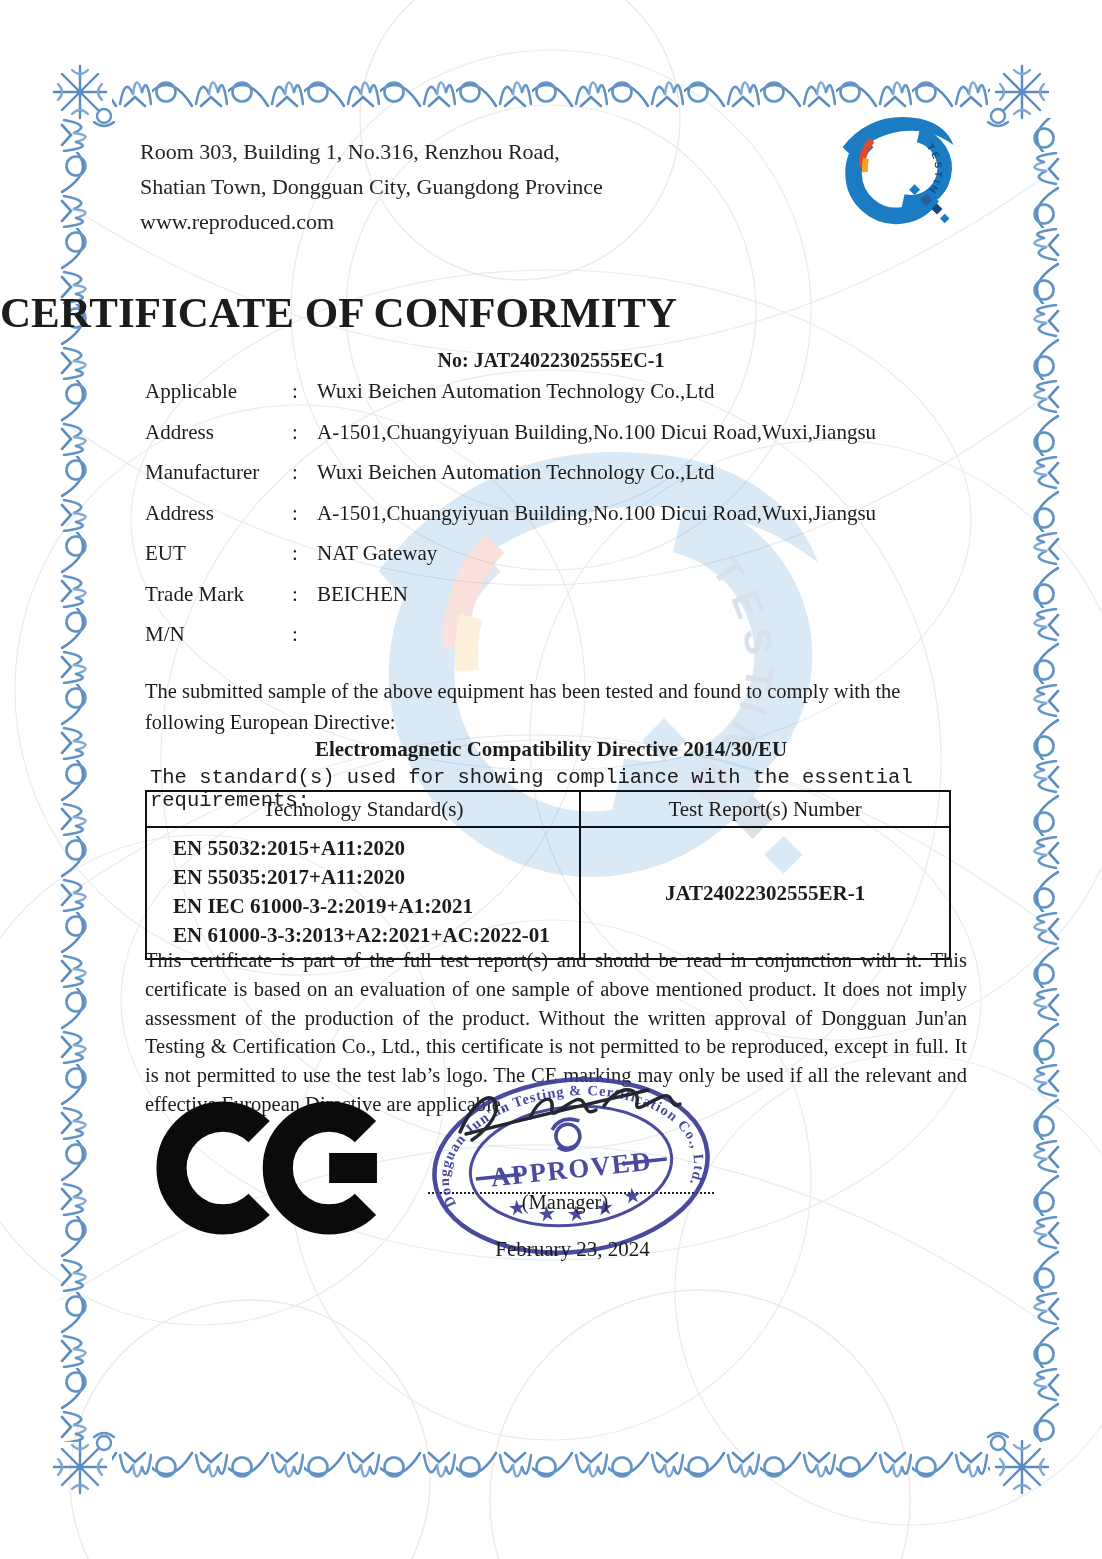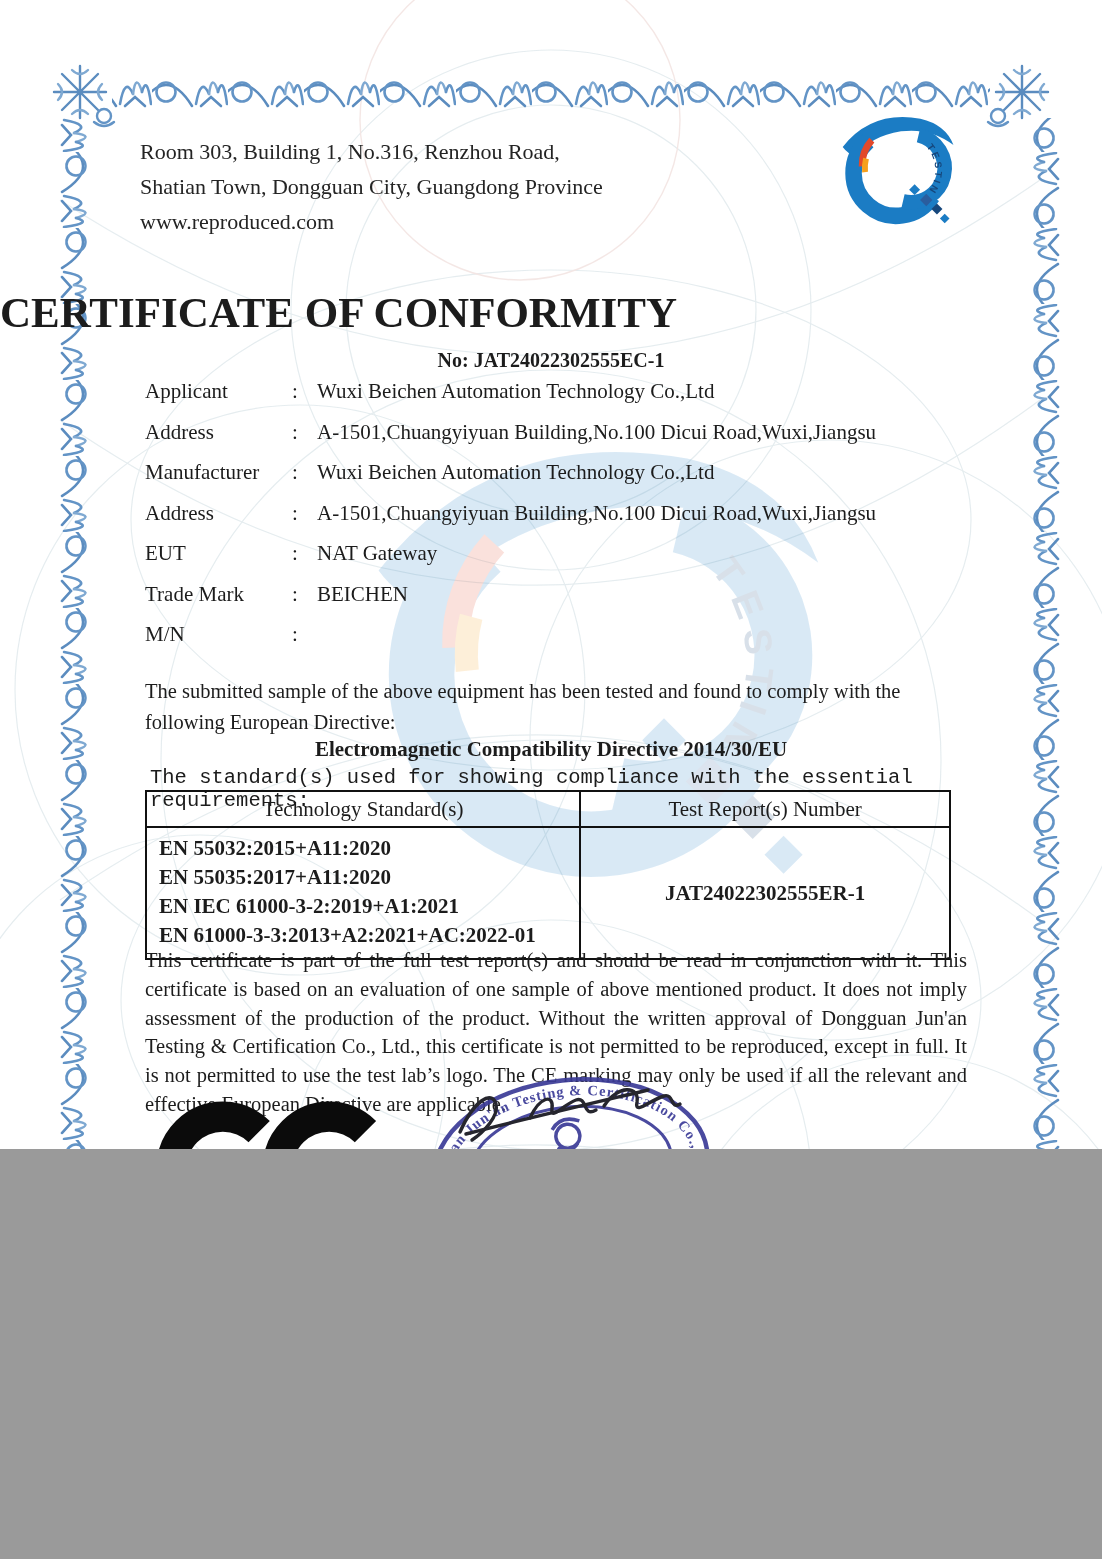--- a/index.html
+++ b/index.html
@@ -1,18 +1,18 @@
 <!DOCTYPE html>
 <html><head>
 <meta charset="utf-8">
 <style>
   html,body{margin:0;padding:0;background:#9a9a9a;}
   .page{
     position:relative;
-    width:1102px;height:1149px;
+    width:1102px;height:1559px;
     margin:0 auto;
     background:#ffffff;
     overflow:hidden;
     font-family:"Liberation Serif", serif;
     color:#1c1c1c;
   }
   .layer{position:absolute;inset:0;}
   .abs{position:absolute;}
   
   .addr{left:140px;top:134px;font-size:22px;line-height:35px;color:#242424;}
@@ -30,21 +30,21 @@
   .fvalue{flex:1;white-space:nowrap;}
   
   .para1{left:145px;top:676px;width:816px;font-size:20.5px;line-height:31px;}
   .directive{left:145px;top:737px;width:812px;text-align:center;font-size:21px;font-weight:bold;}
   .stdintro{left:150px;top:766px;width:816px;font-size:20.5px;font-family:Liberation Mono, monospace;}
   
   table.std{position:absolute;left:145px;top:790px;width:806px;border-collapse:collapse;
             font-size:21px;}
   table.std th, table.std td{border:2px solid #111;}
   table.std th{font-weight:normal;height:34px;text-align:center;padding:0;}
-  td.stdcell{padding:6px 10px 8px 12px;font-weight:bold;line-height:29px;width:54%;border-radius:17px;}
+  td.stdcell{padding:6px 10px 8px 26px;font-weight:bold;line-height:29px;width:54%;border-radius:17px;}
   td.repcell{text-align:center;font-weight:bold;}
   
   .disclaimer{left:145px;top:946px;width:822px;font-size:20.5px;line-height:28.8px;text-align:justify;}
   
   .dotline{left:428px;top:1168px;width:286px;height:24px;border-bottom:2.5px dotted #222;}
   .manager{left:455px;top:1191px;width:220px;text-align:center;font-size:20.5px;}
   .dateline{left:440px;top:1237px;width:265px;text-align:center;font-size:21px;}
 </style>
 </head>
 <body>
@@ -139,21 +139,21 @@
 
   <svg class="abs" style="left:833px;top:103px;" width="136" height="148" viewBox="0 0 140 150">
     <use href="#jtlogo"></use>
   </svg>
 
   <div class="abs title">CERTIFICATE OF CONFORMITY</div>
   <div class="abs certno">No: JAT24022302555EC-1</div>
 
   <div class="abs fields">
     <div class="frow">
-      <span class="flabel">Applicant</span>
+      <span class="flabel">Applicable</span>
       <span class="fcolon">:</span>
       <span class="fvalue">Wuxi Beichen Automation Technology Co.,Ltd</span>
     </div>
     <div class="frow">
       <span class="flabel">Address</span>
       <span class="fcolon">:</span>
       <span class="fvalue">A-1501,Chuangyiyuan Building,No.100 Dicui Road,Wuxi,Jiangsu</span>
     </div>
     <div class="frow">
       <span class="flabel">Manufacturer</span>

